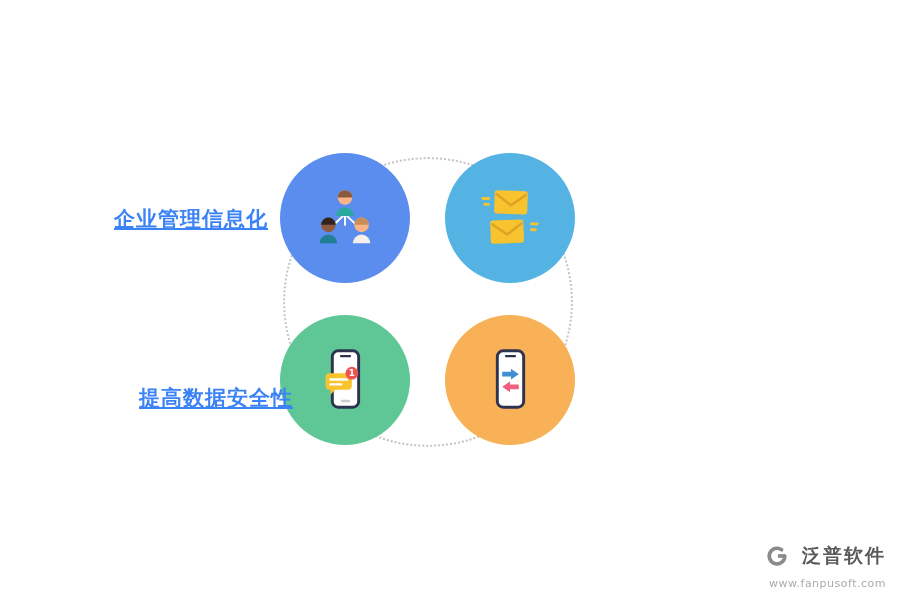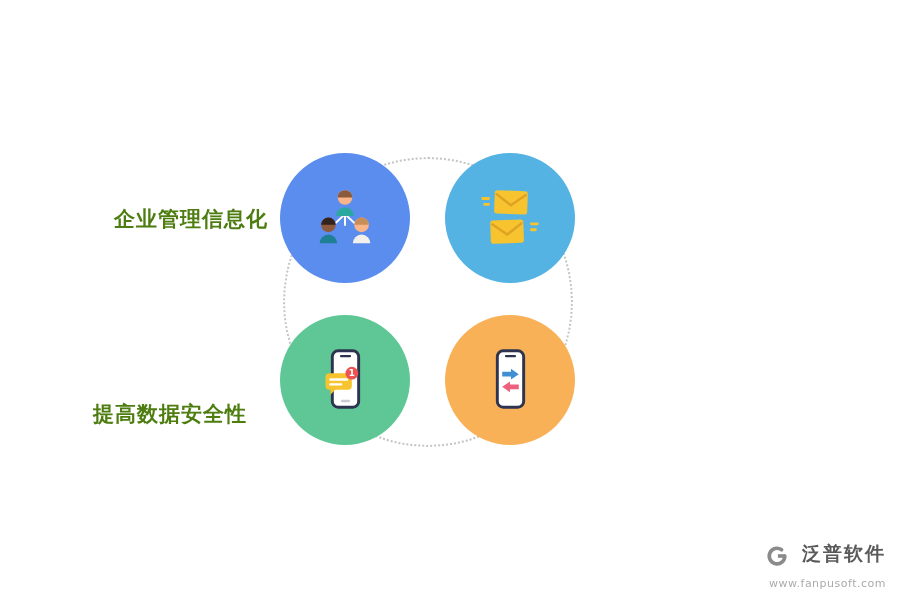--- a/index.html
+++ b/index.html
@@ -32,36 +32,37 @@
   .b-tl { left: 280px; top: 153px; background: #5b8def; }
   .b-tr { left: 445px; top: 153px; background: #54b3e3; }
   .b-bl { left: 280px; top: 315px; background: #5ec795; }
   .b-br { left: 445px; top: 315px; background: #f9b157; }
 
   
   .label {
     position: absolute;
     font-size: 21px;
     font-weight: bold;
-    color: #4d7c0f;
+    color: #3b82f6;
     letter-spacing: 1px;
     white-space: nowrap;
+    text-decoration: underline;
   }
   .l-1 { right: 632px; top: 205px; }
   .l-2 { left: 588px; top: 205px; }
-  .l-3 { right: 653px; top: 384px; margin-top: 16px; }
+  .l-3 { right: 607px; top: 384px; }
   .l-4 { left: 585px; top: 384px; }
 
   
   .footer {
     position: absolute;
     right: 14px; bottom: 10px;
     display: flex; flex-direction: column; align-items: flex-end;
   }
-  .footer-top { display: flex; align-items: flex-start; gap: 14px; font-family: Liberation Mono, monospace; }
+  .footer-top { display: flex; align-items: flex-start; gap: 14px; }
   .footer-top svg { width: 22px; height: 22px; display: block; }
   .brand-name { font-size: 19px; font-weight: bold; color: #5a5a5a; letter-spacing: 2px; line-height: 1.15; }
   .brand-url { font-size: 11px; color: #ababab; letter-spacing: 0.5px; margin-top: 10px; }
 </style>
 </head>
 <body>
 
 <div class="stage">
 
   <div class="dotted-ring"></div>

